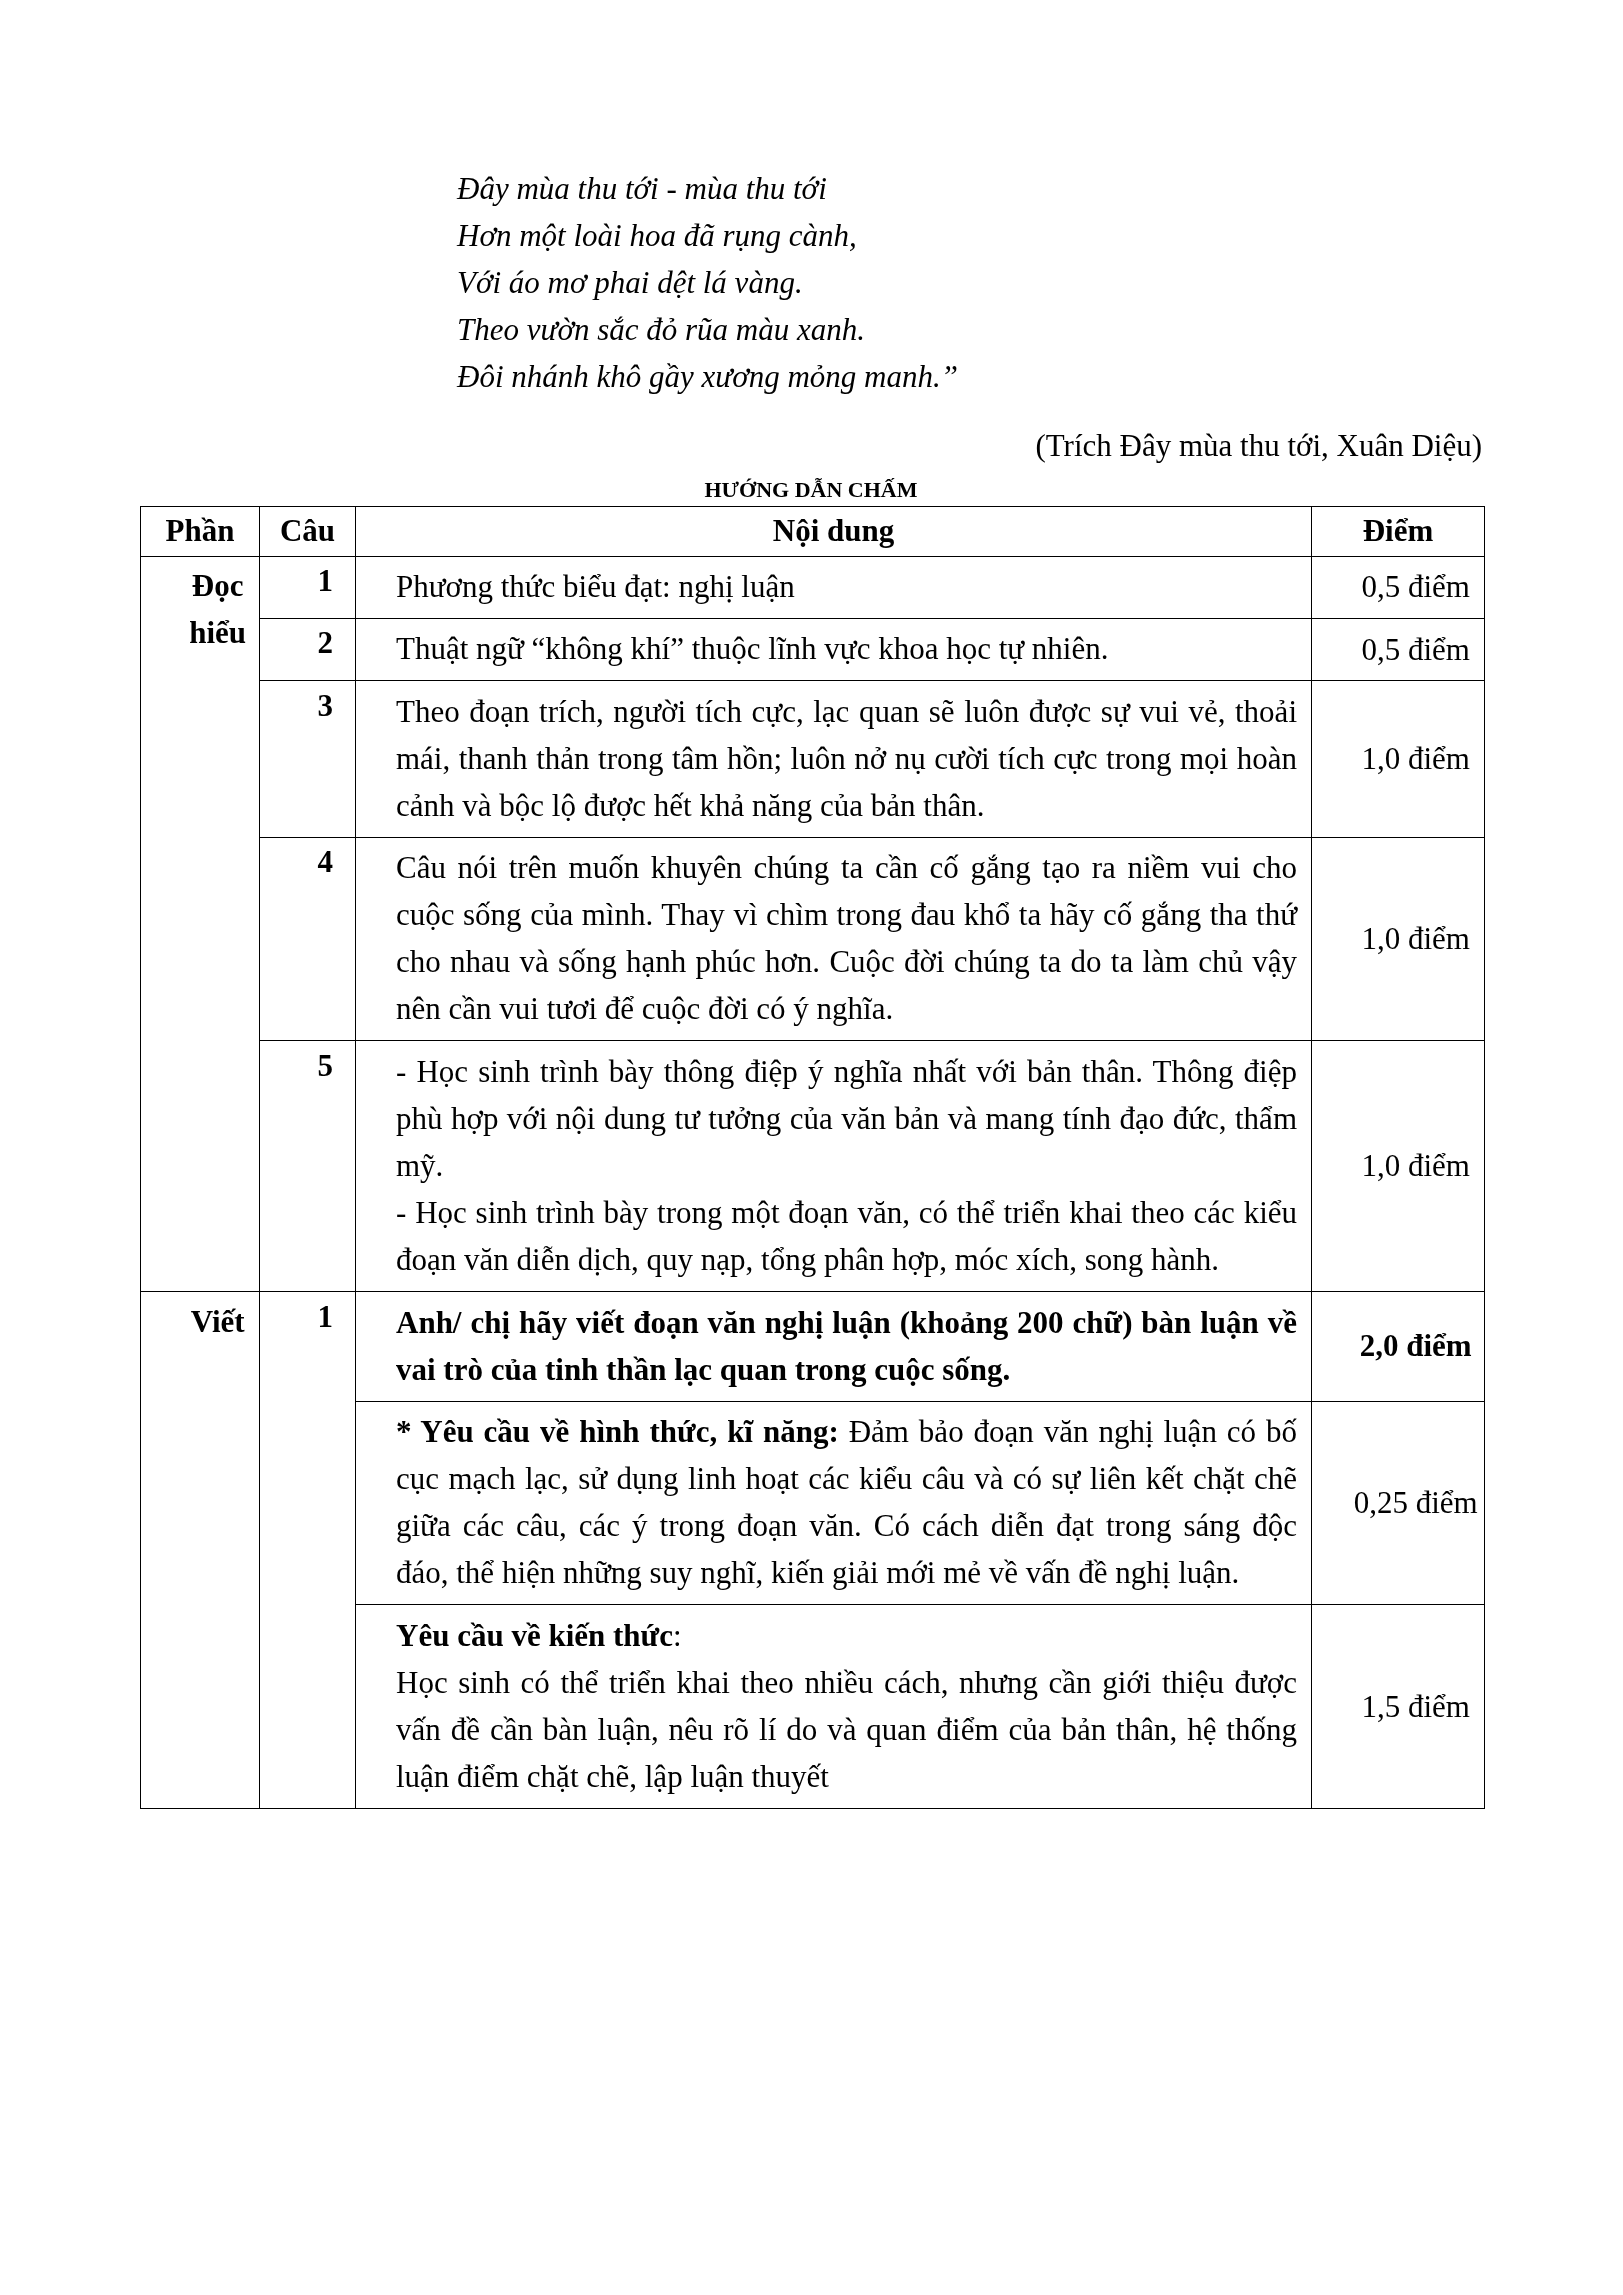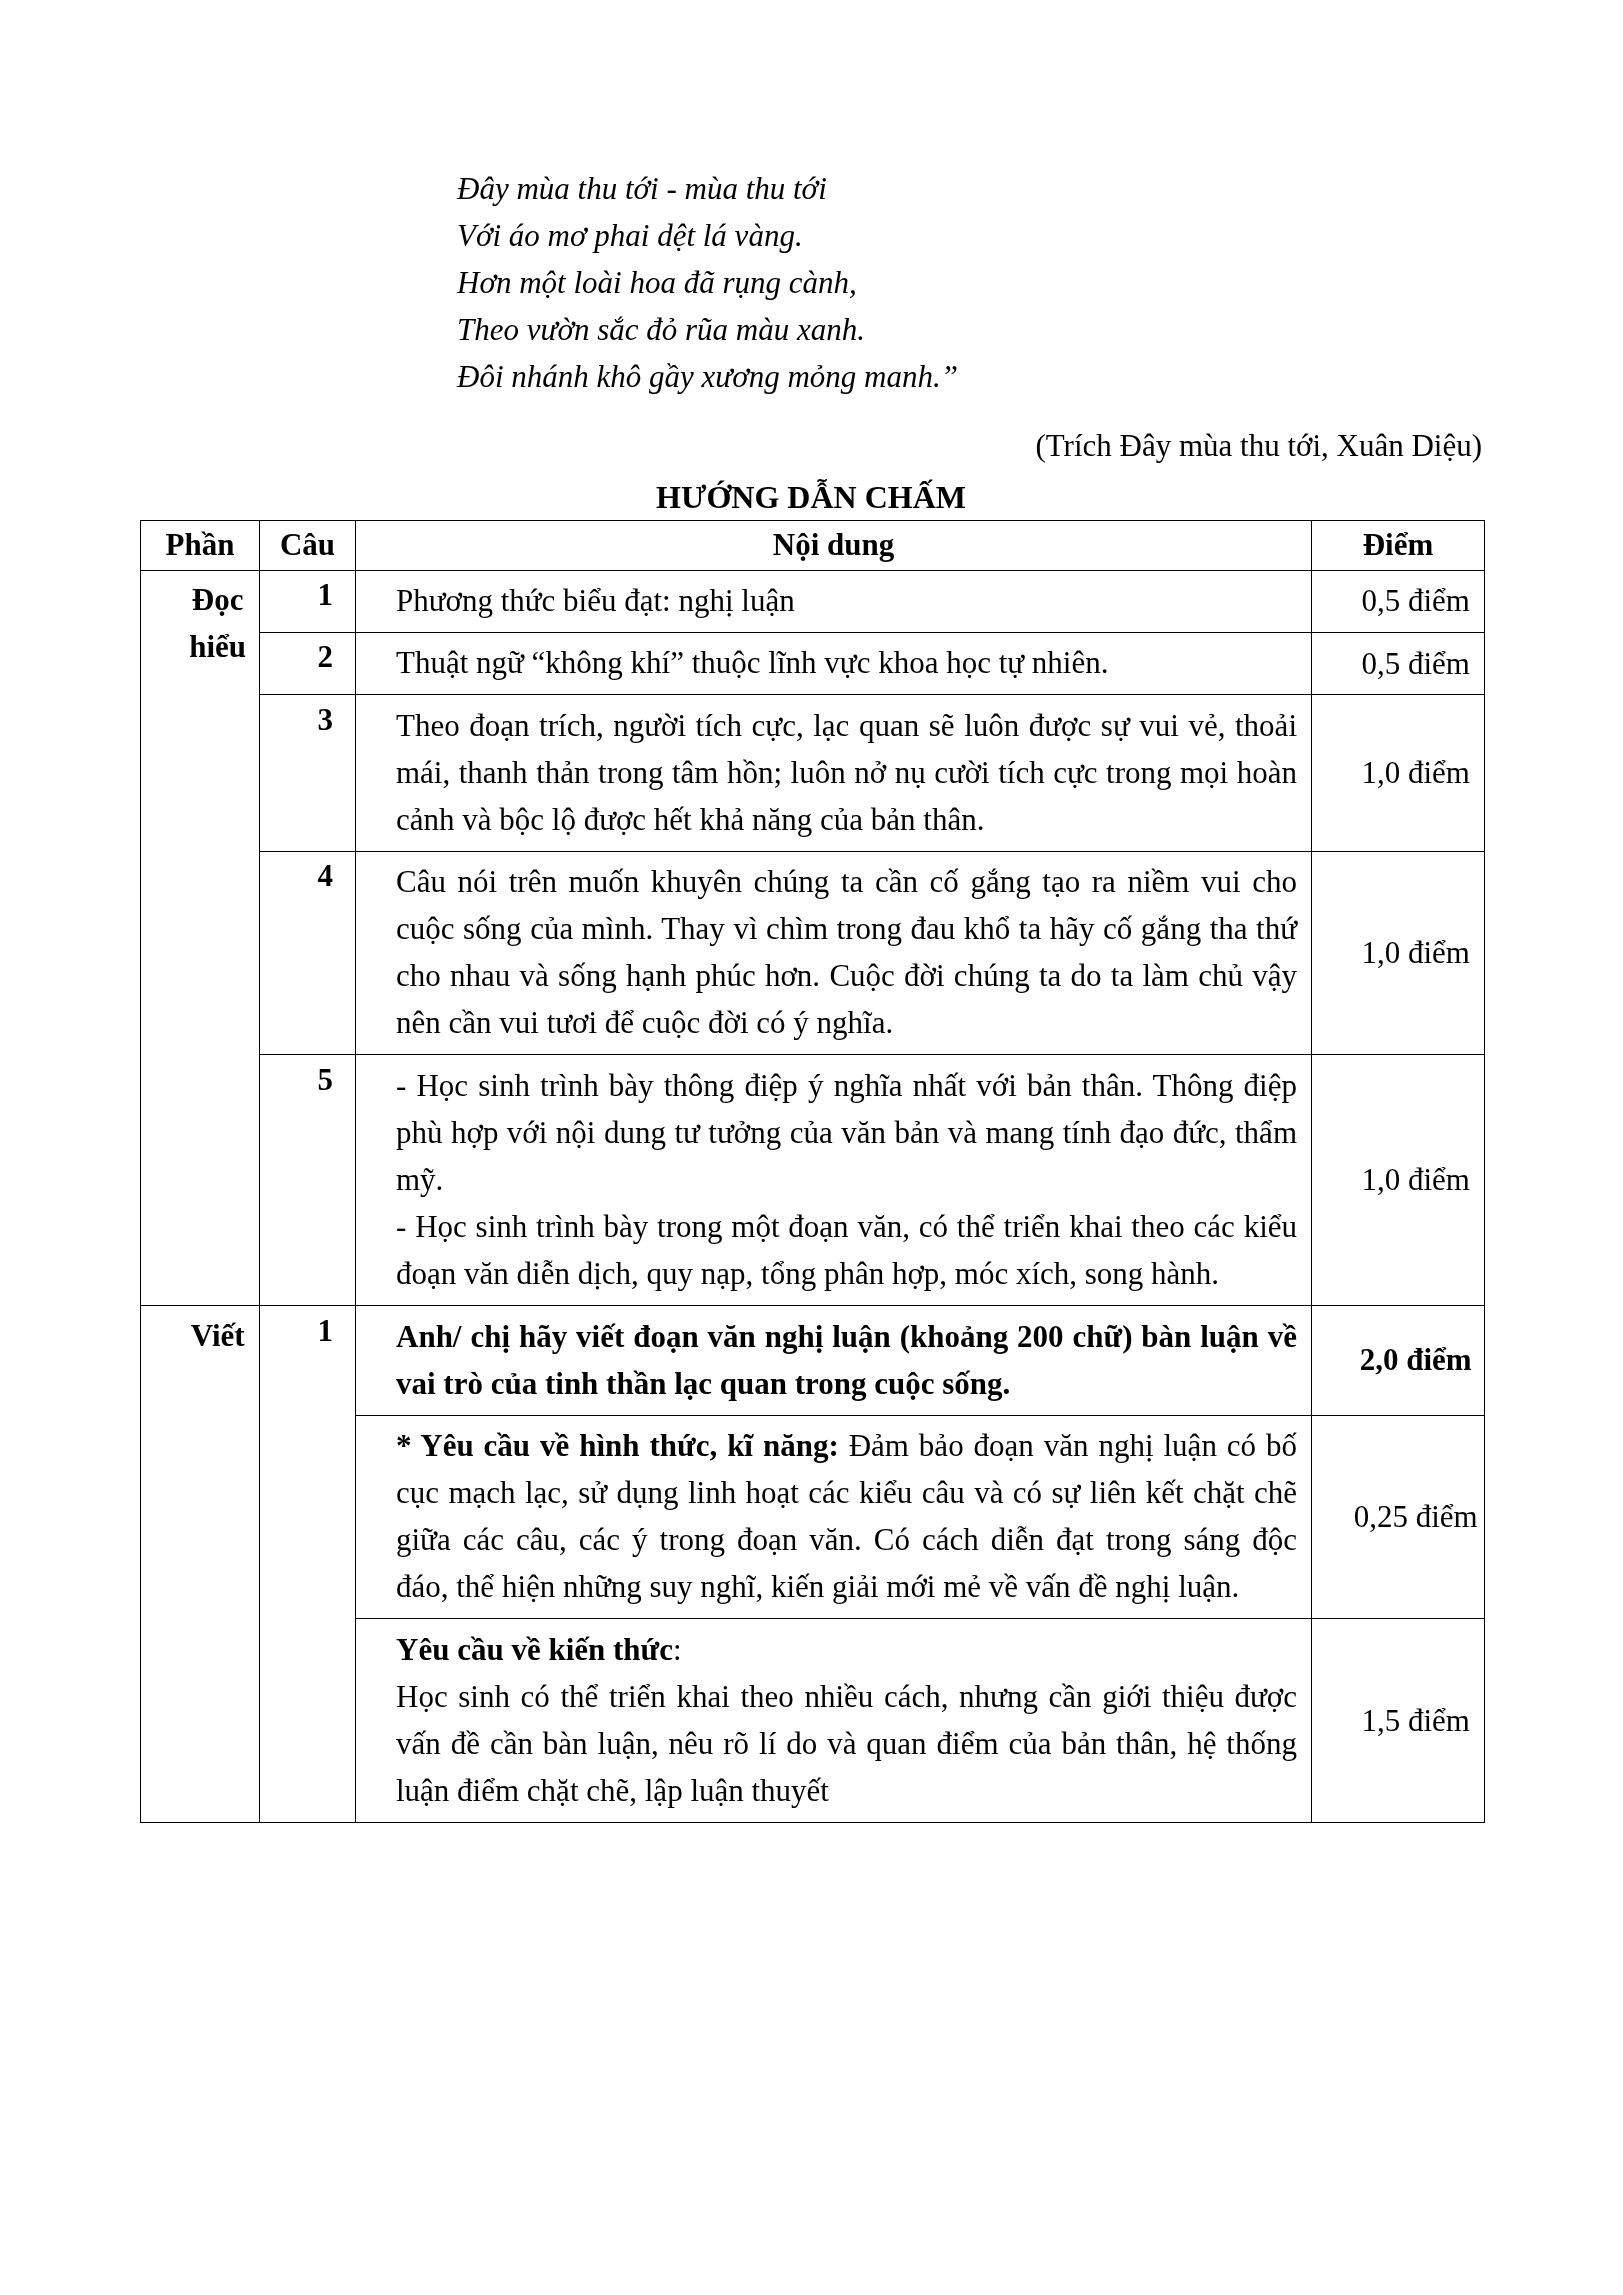--- a/index.html
+++ b/index.html
@@ -24,21 +24,21 @@
   }
   .poem-line { white-space: nowrap; }
   .attribution {
     text-align: right;
     margin-top: 22px;
     line-height: 1.5;
   }
   .doc-title {
     text-align: center;
     font-weight: bold;
-    font-size: 32px;
+    font-size: 22px;
     margin-top: 6.3px;
     line-height: 1.4;
   }
   table.grading {
     border-collapse: collapse;
     width: 1343px;
     margin-top: 0;
     table-layout: fixed;
   }
   table.grading th, table.grading td {
@@ -79,22 +79,22 @@
   .lead { font-weight: bold; }
   .bold { font-weight: bold; }
 </style>
 </head>
 <body>
 
 <div class="page">
 
   <div class="poem">
     <div class="poem-line">Đây mùa thu tới - mùa thu tới</div>
+    <div class="poem-line">Hơn một loài hoa đã rụng cành,</div>
     <div class="poem-line">Với áo mơ phai dệt lá vàng.</div>
-    <div class="poem-line">Hơn một loài hoa đã rụng cành,</div>
     <div class="poem-line">Theo vườn sắc đỏ rũa màu xanh.</div>
     <div class="poem-line">Đôi nhánh khô gầy xương mỏng manh.”</div>
   </div>
 
   <div class="attribution">(Trích Đây mùa thu tới, Xuân Diệu)</div>
 
   <h1 class="doc-title">HƯỚNG DẪN CHẤM</h1>
 
   <table class="grading">
     <colgroup>

